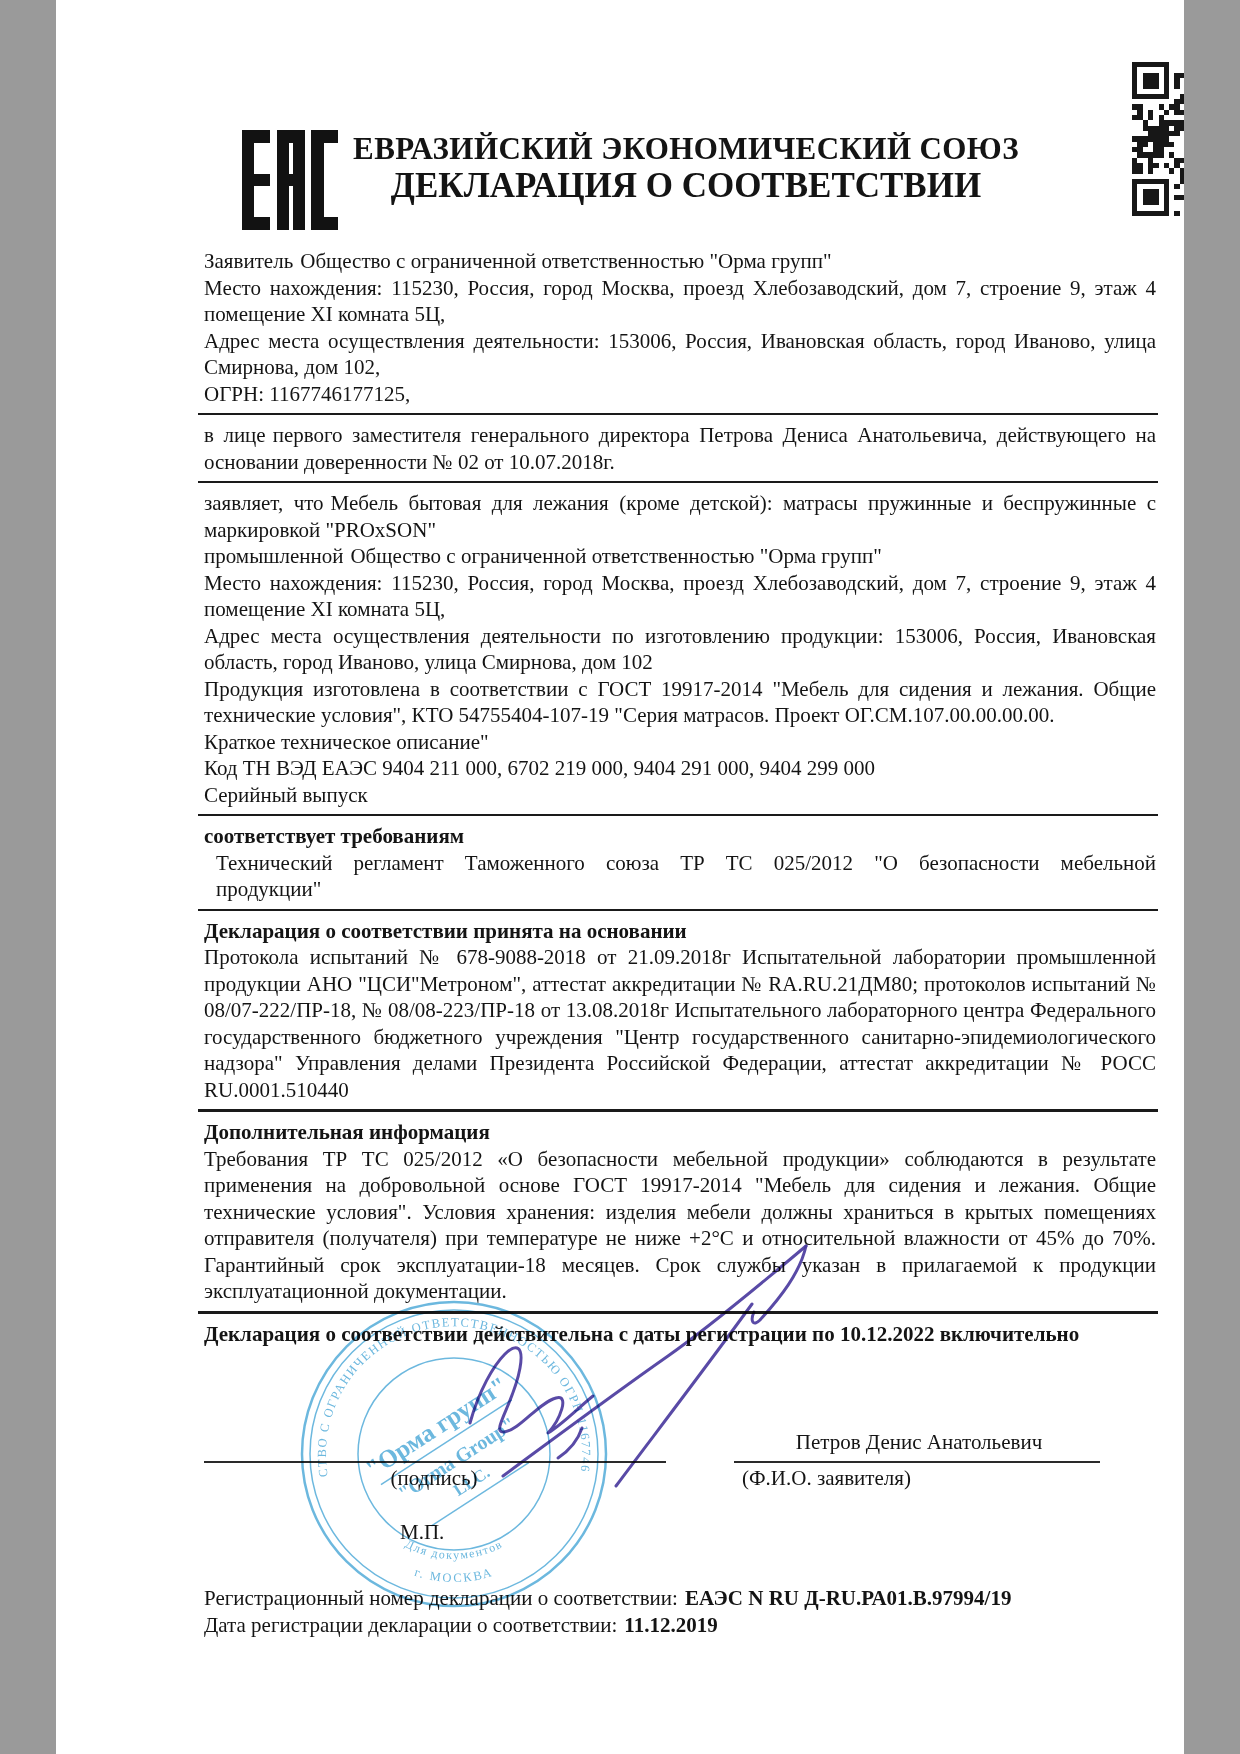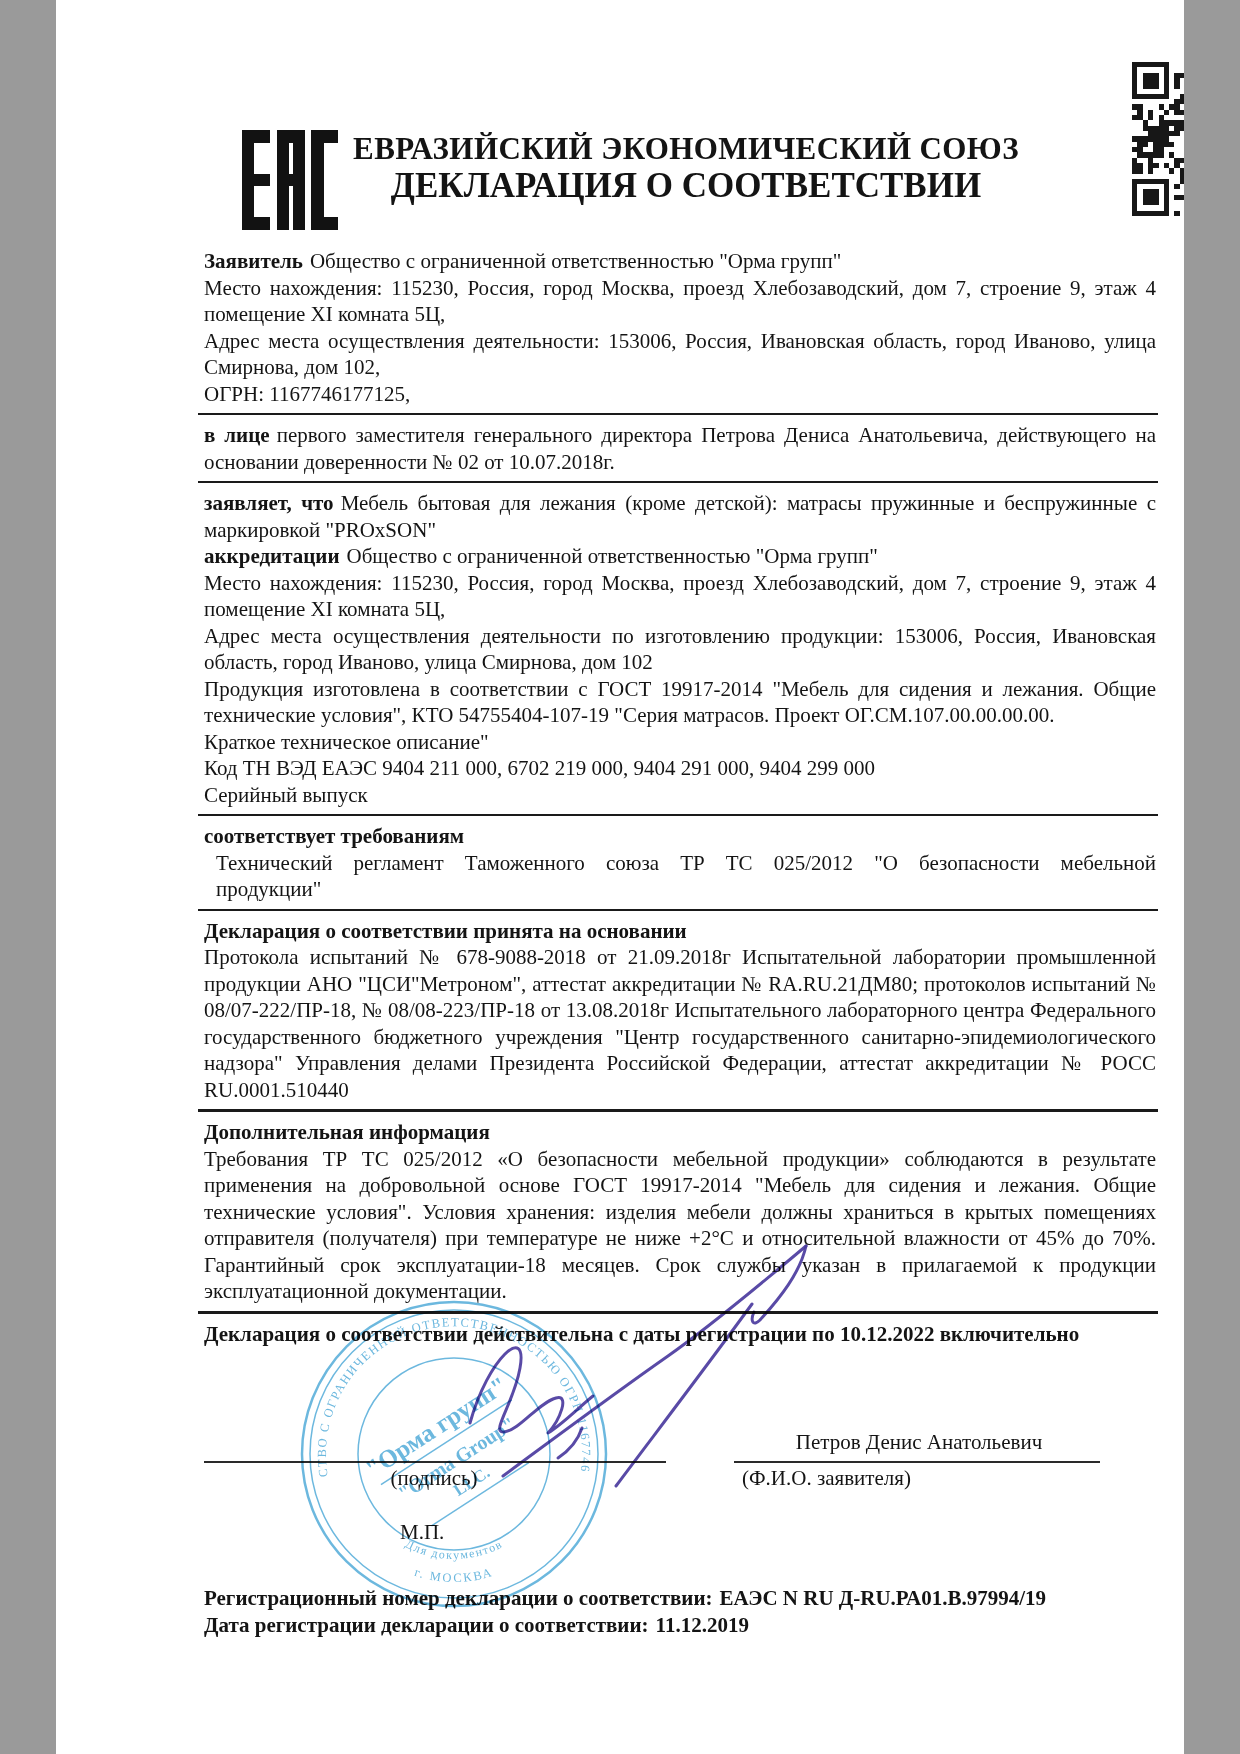--- a/index.html
+++ b/index.html
@@ -9,21 +9,21 @@
   
   .eac{position:absolute;left:186px;top:128px;width:96px;height:104px;}
   .title{position:absolute;left:292px;top:131px;width:676px;text-align:center;font-weight:bold;}
   .t1{font-size:31px;letter-spacing:.4px;line-height:36px;}
   .t2{font-size:35px;line-height:34px;margin-top:2px;}
   .qr{position:absolute;left:1076px;top:62px;width:154px;height:154px;}
 
   
   .content{position:absolute;left:148px;top:248px;width:952px;font-size:21px;line-height:26.5px;z-index:1;}
   .content p{margin:0;text-align:justify;text-align-last:left;}
-  .lead{font-weight:bold;margin-right:7px;}
+  .lead{font-weight:normal;margin-right:7px;}
   .rule{height:2px;background:#1a1a1a;margin:6px 0 7px -6px;width:960px;}
   .rule.thick{height:3px;}
   .headline{font-weight:bold;}
   .indent{padding-left:12px;}
   .wordy{word-spacing:6px;}
 
   
   .sig-area{position:relative;height:212px;margin-top:26px;}
   .sig-line-left{position:absolute;left:0;top:88px;width:462px;border-top:2px solid #2a2a2a;}
   .sig-caption-left{position:absolute;left:140px;top:92px;width:180px;text-align:center;}
@@ -411,21 +411,21 @@
     <div class="rule"></div>
 
     <section>
       <p><b class="lead">в лице</b><span>первого заместителя генерального директора Петрова Дениса Анатольевича, действующего на основании доверенности № 02 от 10.07.2018г.</span></p>
     </section>
 
     <div class="rule"></div>
 
     <section>
       <p><b class="lead">заявляет, что</b><span>Мебель бытовая для лежания (кроме детской): матрасы пружинные и беспружинные с маркировкой "PROxSON"</span></p>
-      <p><b class="lead">аккредитации</b><span>Общество с ограниченной ответственностью "Орма групп"</span></p>
+      <p><b class="lead">промышленной</b><span>Общество с ограниченной ответственностью "Орма групп"</span></p>
       <p>Место нахождения: 115230, Россия, город Москва, проезд Хлебозаводский, дом 7, строение 9, этаж 4 помещение XI комната 5Ц,</p>
       <p>Адрес места осуществления деятельности по изготовлению продукции: 153006, Россия, Ивановская область, город Иваново, улица Смирнова, дом 102</p>
       <p>Продукция изготовлена в соответствии с ГОСТ 19917-2014 "Мебель для сидения и лежания. Общие технические условия", КТО 54755404-107-19 "Серия матрасов. Проект ОГ.СМ.107.00.00.00.00.</p>
       <p>Краткое техническое описание"</p>
       <p>Код ТН ВЭД ЕАЭС 9404 211 000, 6702 219 000, 9404 291 000, 9404 299 000</p>
       <p>Серийный выпуск</p>
     </section>
 
     <div class="rule"></div>
 

